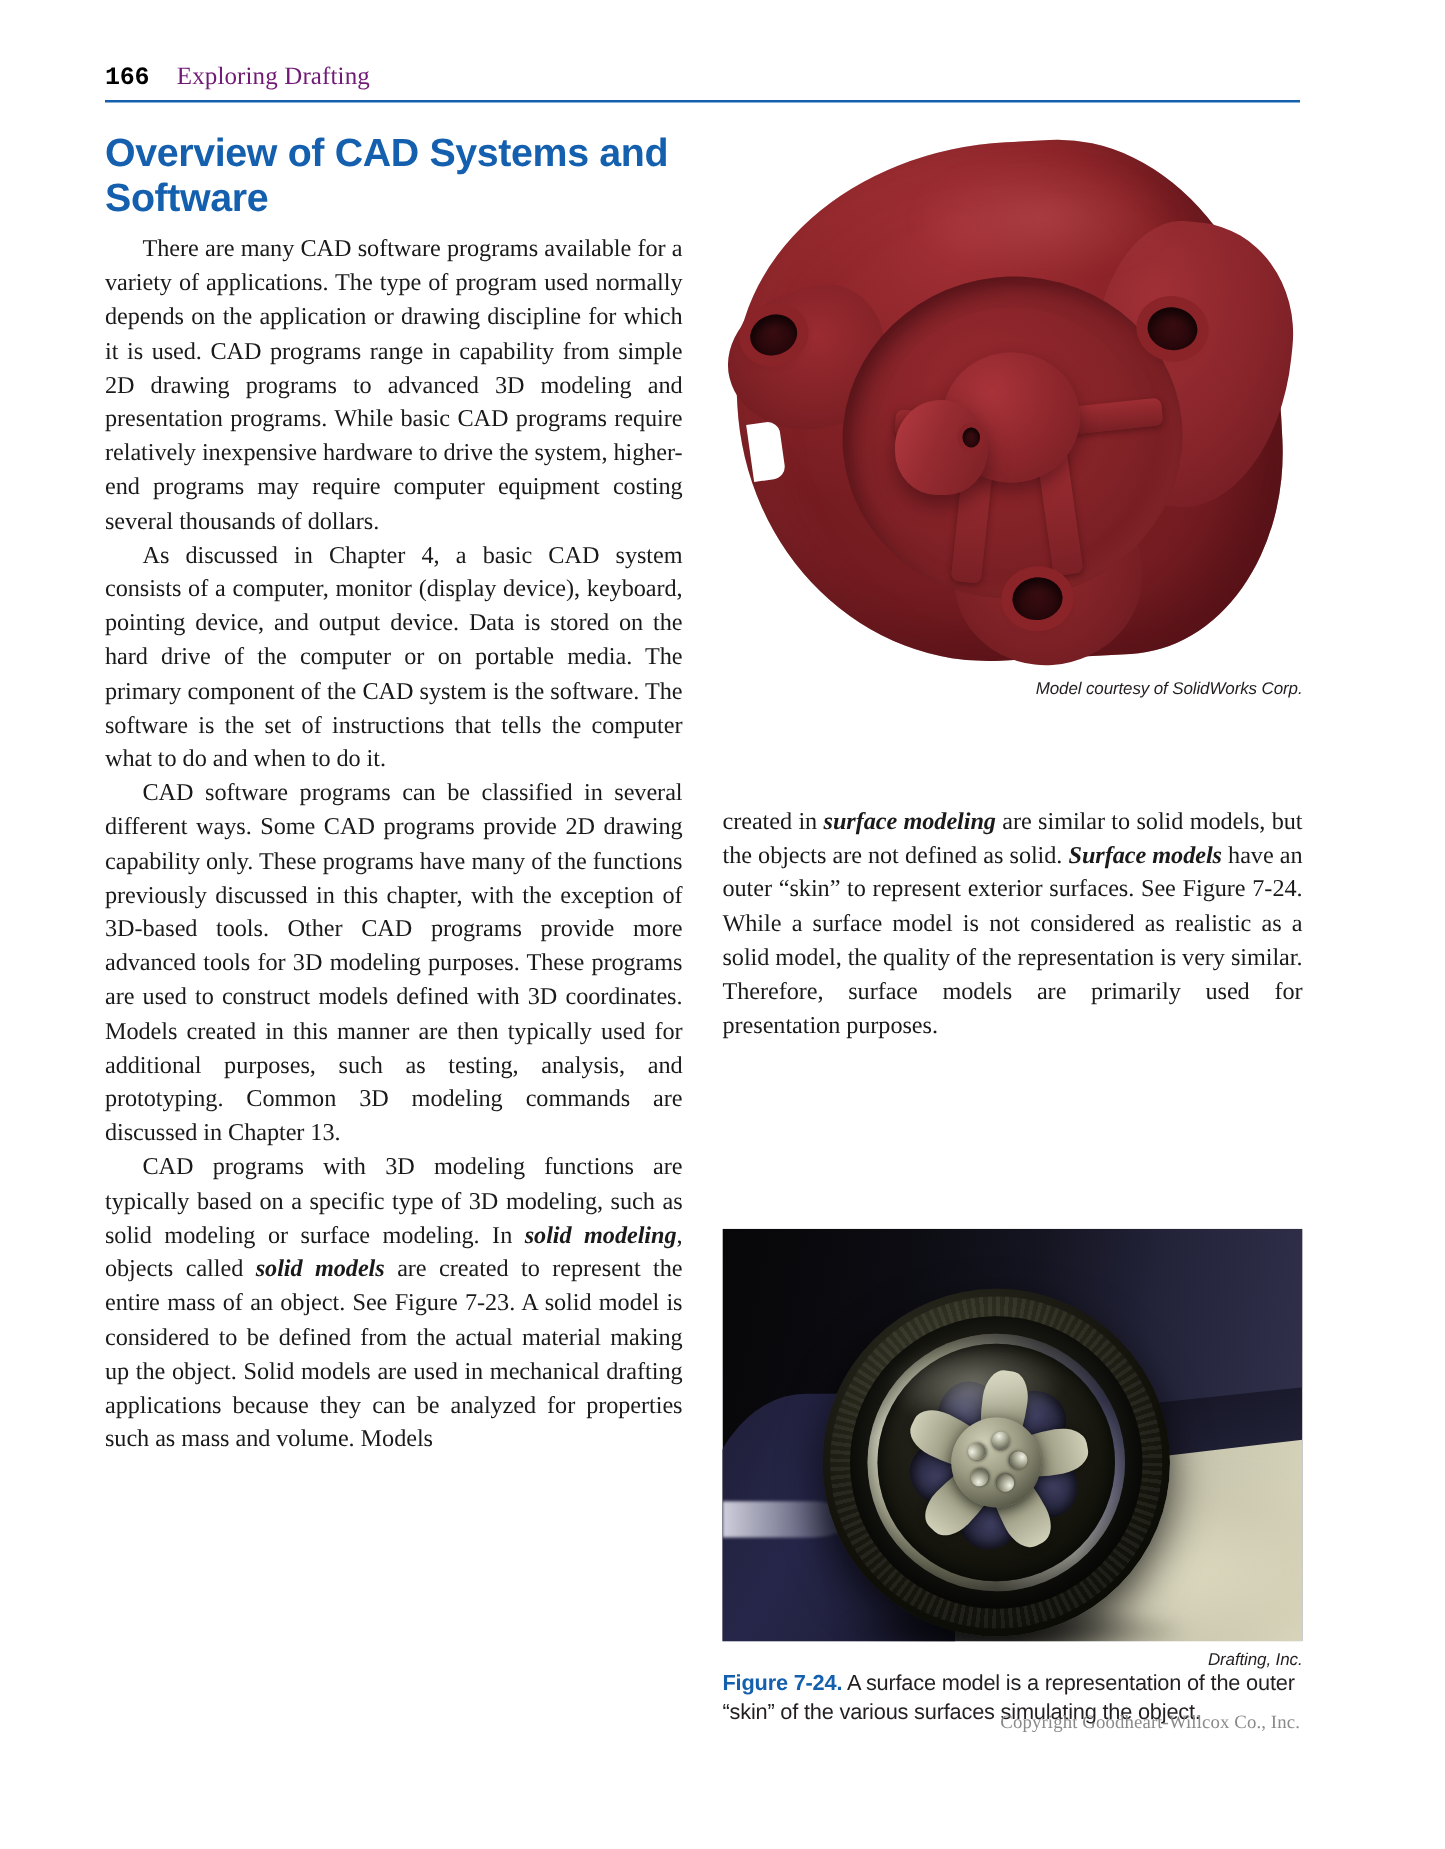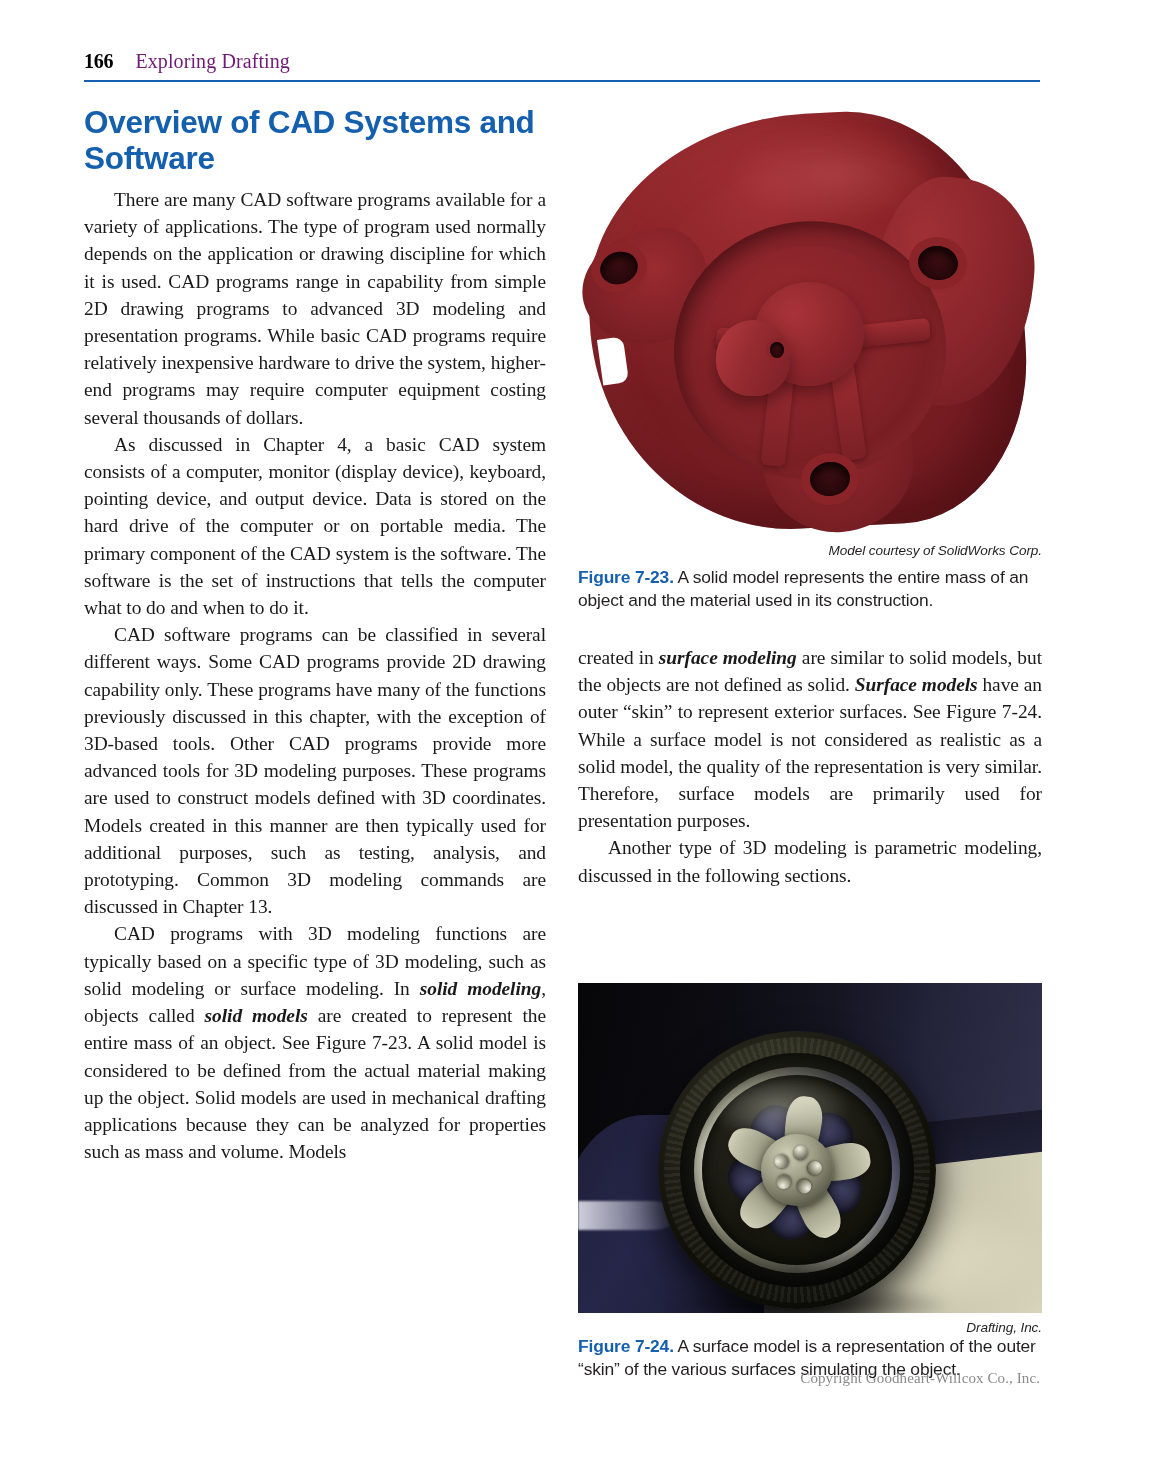--- a/index.html
+++ b/index.html
@@ -22,21 +22,21 @@
   .running-head {
     position: absolute;
     left: 84px;
     top: 50px;
     width: 956px;
     display: flex;
     align-items: baseline;
     gap: 22px;
   }
   .folio {
-    font-family: Liberation Serif, serif;
+    font-family: Liberation Mono, monospace;
     font-weight: bold;
     font-size: 20px;
     color: #000000;
     letter-spacing: -0.2px;
   }
   .book-title {
     font-family: "Liberation Serif", serif;
     font-size: 20px;
     color: #701a75;
     letter-spacing: 0.1px;
@@ -505,25 +505,23 @@
       <div class="cast-boss"></div>
       <div class="cast-notch"></div>
       <div class="bore bore-tl"></div>
       <div class="bore bore-r"></div>
       <div class="bore bore-b"></div>
       <div class="bore bore-c"></div>
       <div class="cast-highlight"></div>
     </div>
   </div>
   <div class="credit credit-23">Model courtesy of SolidWorks Corp.</div>
-  <div class="fig-caption cap-23"><span class="fig-num">Figure 7-23.</span><span> A solid model represents the entire mass of an object and the material used in its construction.</span></div>
 
   <div class="col-right-text">
     <p class="body" style="text-indent:0;"><span>created in </span><span class="bi">surface modeling</span><span> are similar to solid models, but the objects are not defined as solid. </span><span class="bi">Surface models</span><span> have an outer “skin” to represent exterior surfaces. See </span><span class="b">Figure 7-24</span><span>. While a surface model is not considered as realistic as a solid model, the quality of the representation is very similar. Therefore, surface models are primarily used for presentation purposes.</span></p>
-    <p class="body">Another type of 3D modeling is parametric modeling, discussed in the following sections.</p>
   </div>
 
   <div class="fig-24-img">
     <div class="wheel-stage">
       <div class="wheel-backwall"></div>
       <div class="wheel-floor"></div>
       <div class="wheel-floor-glow"></div>
       <div class="wheel-carbody"></div>
       <div class="wheel-carhighlight"></div>
       <div class="wheel-shadow"></div>

